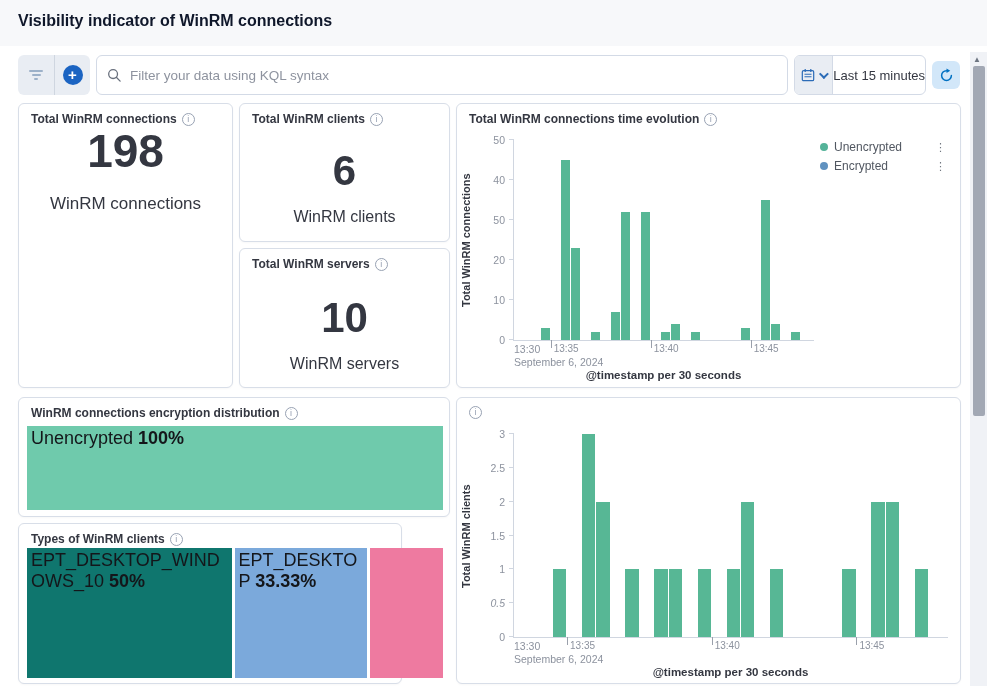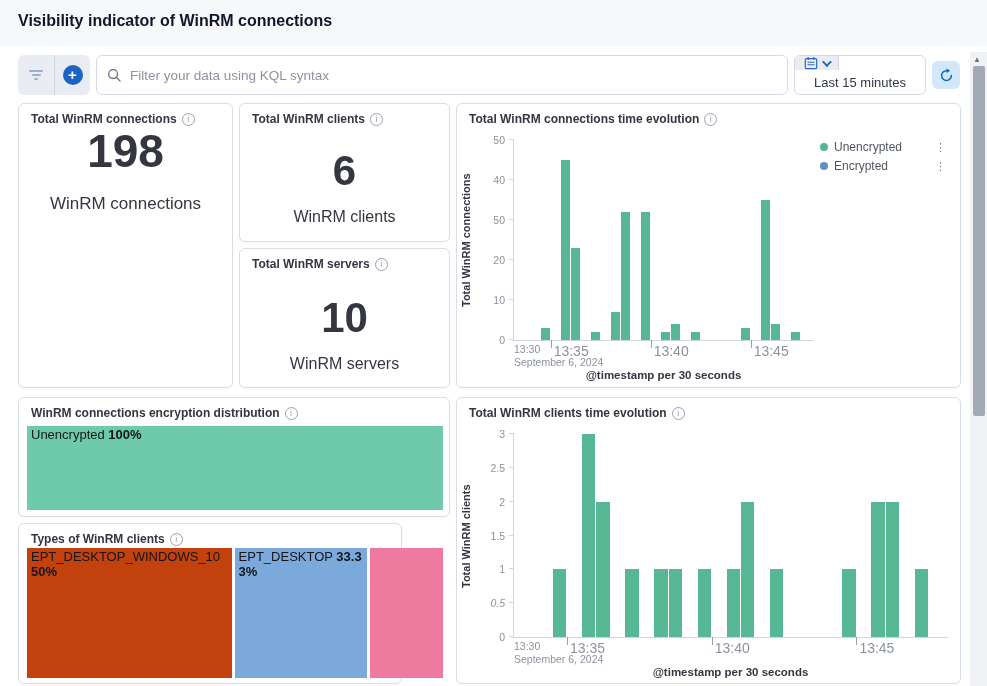--- a/index.html
+++ b/index.html
@@ -17,21 +17,21 @@
   .filter-btn { width:36px; height:40px; display:flex; align-items:center; justify-content:center; cursor:pointer; }
   .filter-btn + .filter-btn { border-left:1px solid #cfd6e0; }
   .funnel-bars { display:flex; flex-direction:column; align-items:center; gap:2px; }
   .funnel-bars i { display:block; height:2px; background:#9cb1c9; border-radius:1px; }
   .funnel-bars i:nth-child(1){width:14px;} .funnel-bars i:nth-child(2){width:9px;} .funnel-bars i:nth-child(3){width:4px;}
   .plus-circle { width:20px; height:20px; border-radius:50%; background:#1b64c2; color:#fff; font-size:15px; line-height:19px; text-align:center; font-weight:700; }
   .search-box { position:absolute; left:96px; top:0; width:692px; height:40px; background:#fff; border:1px solid #d3dae6; border-radius:6px; display:flex; align-items:center; padding:0 10px; }
   .search-box svg { flex:0 0 auto; margin-right:8px; }
   .search-input { border:none; outline:none; flex:1; font-size:13.5px; color:#343741; font-family:inherit; background:transparent; }
   .search-input::placeholder { color:#8e939f; }
-  .datepicker { position:absolute; left:794px; top:0; width:132px; height:40px; border:1px solid #d3dae6; border-radius:6px; display:flex; overflow:hidden; background:#fff;flex-direction:column; }
+  .datepicker { position:absolute; left:794px; top:0; width:132px; height:40px; border:1px solid #d3dae6; border-radius:6px; display:flex; overflow:hidden; background:#fff; }
   .date-left { width:44px; background:#e9edf3; display:flex; align-items:center; justify-content:center; gap:4px; cursor:pointer; border-right:1px solid #d3dae6; }
   .chev { width:7px; height:7px; border-right:2px solid #2c6cb7; border-bottom:2px solid #2c6cb7; transform:rotate(45deg) translateY(-2px); }
   .date-text { flex:1; display:flex; align-items:center; justify-content:center; font-size:13px; color:#343741; cursor:pointer; white-space:nowrap; }
   .refresh-btn { position:absolute; left:932px; top:6px; width:28px; height:28px; background:#d2e7f9; border-radius:6px; display:flex; align-items:center; justify-content:center; cursor:pointer; }
 
   
   .scrollbar { position:absolute; left:970px; top:52px; width:17px; height:634px; background:#f0f2f6; }
   .scroll-arrow { position:absolute; left:3px; top:3px; font-size:8px; color:#6d7582; }
   .scroll-thumb { position:absolute; left:2.5px; top:14px; width:12px; height:350px; background:#a2a8b4; border-radius:2px; }
 
@@ -61,34 +61,34 @@
   .ytitle { position:absolute; left:2px; width:14px; writing-mode:vertical-rl; transform:rotate(180deg); font-size:11px; font-weight:700; color:#343741; display:flex; align-items:center; justify-content:center; }
   #chart-conn .ytitle { top:36px; height:201px; }
   #chart-cli  .ytitle { top:36px; height:204px; }
   .xtitle { position:absolute; text-align:center; font-size:11.5px; font-weight:700; color:#343741; }
   #chart-conn .xtitle { left:56px; width:301px; top:265px; }
   #chart-cli  .xtitle { left:56px; width:435px; top:268px; }
   .bar { position:absolute; bottom:0; border-radius:0; }
   .ylab { position:absolute; right:calc(100% + 9px); font-size:10.5px; color:#8c929e; transform:translateY(50%); white-space:nowrap; }
   .ydash { position:absolute; right:100%; width:5px; height:1px; background:#d0d6e0; }
   .xtick { position:absolute; top:100%; width:1px; height:8px; background:#9aa0ab; }
-  .xlab { position:absolute; top:calc(100% + 3px); font-size:14px; color:#8c929e; white-space:nowrap; }
+  .xlab { position:absolute; top:calc(100% + 3px); font-size:10px; color:#8c929e; white-space:nowrap; }
   .x-first { position:absolute; left:0; top:calc(100% + 3px); font-size:10.5px; color:#8c929e; line-height:1.25; }
   .legend { position:absolute; right:14px; top:36px; width:126px; display:flex; flex-direction:column; gap:5px; }
   .legend-row { display:flex; align-items:center; gap:6px; cursor:pointer; }
   .legend-dot { width:8px; height:8px; border-radius:50%; flex:0 0 auto; }
   .legend-label { font-size:12px; color:#515761; flex:1; }
   .kebab { font-size:11px; color:#717780; letter-spacing:0; cursor:pointer; line-height:1; }
 
   
   .treemap { position:absolute; display:flex; gap:3px; }
   #treemap-enc { left:8px; top:28px; width:416px; height:84px; }
   #treemap-types { left:8px; top:24px; width:416px; height:130px; }
   .tile { position:relative; overflow:hidden; cursor:pointer; }
-  .tile-label { padding:2px 4px; font-size:13px; color:#14161a; line-height:1.15; word-break:break-all; }
+  .tile-label { padding:2px 4px; font-size:18px; color:#14161a; line-height:1.15; word-break:break-all; }
   .tile-label b { font-weight:700; }
 </style>
 </head>
 <body>
 
 <div class="canvas">
 
   <div class="app-header">
     <div class="app-title">Visibility indicator of WinRM connections</div>
   </div>
@@ -239,33 +239,32 @@
         </div>
       </div>
   </div>
 
   <div class="panel" id="panel-client-types">
     <div class="panel-header">
       <span class="panel-title">Types of WinRM clients</span>
       <span class="info-icon">i</span>
     </div>
     <div class="treemap" id="treemap-types">
-        <div class="tile" style="flex-grow: 49.3; flex-basis: 0px; background: #c2410c;">
+        <div class="tile" style="flex-grow: 49.3; flex-basis: 0px; background: #0f766e;">
           <div class="tile-label">EPT_DESKTOP_WINDOWS_10 <b>50%</b></div>
         </div>
         <div class="tile" style="flex-grow: 31.8; flex-basis: 0px; background: rgb(123, 169, 219);">
           <div class="tile-label">EPT_DESKTOP <b>33.33%</b></div>
         </div>
         <div class="tile" style="flex-grow: 17.7; flex-basis: 0px; background: rgb(238, 122, 160);"></div>
       </div>
   </div>
 
   <div class="panel" id="panel-clients-evo">
     <div class="panel-header">
-      <span class="panel-title">Total WinRM clients time evolution</span>
       <span class="info-icon">i</span>
     </div>
     <div class="chart" id="chart-cli">
       <div class="ytitle">Total WinRM clients</div>
       <div class="plot">
           <div class="ylab" style="bottom: 0px;">0</div>
           <div class="ydash" style="bottom: 0px;"></div>
           <div class="ylab" style="bottom: 33.8333px; font-style: italic;">0.5</div>
           <div class="ydash" style="bottom: 33.8333px;"></div>
           <div class="ylab" style="bottom: 67.6667px;">1</div>

